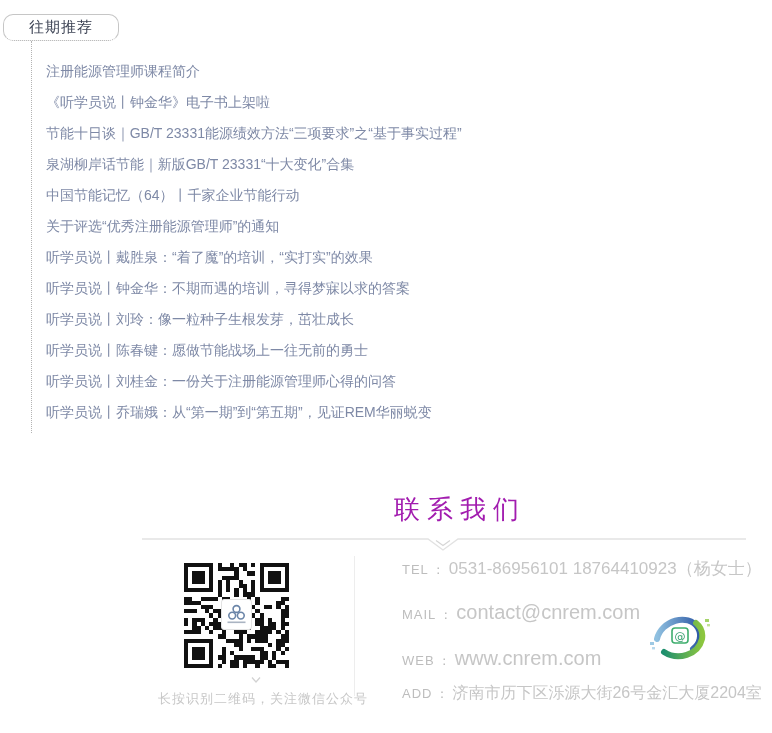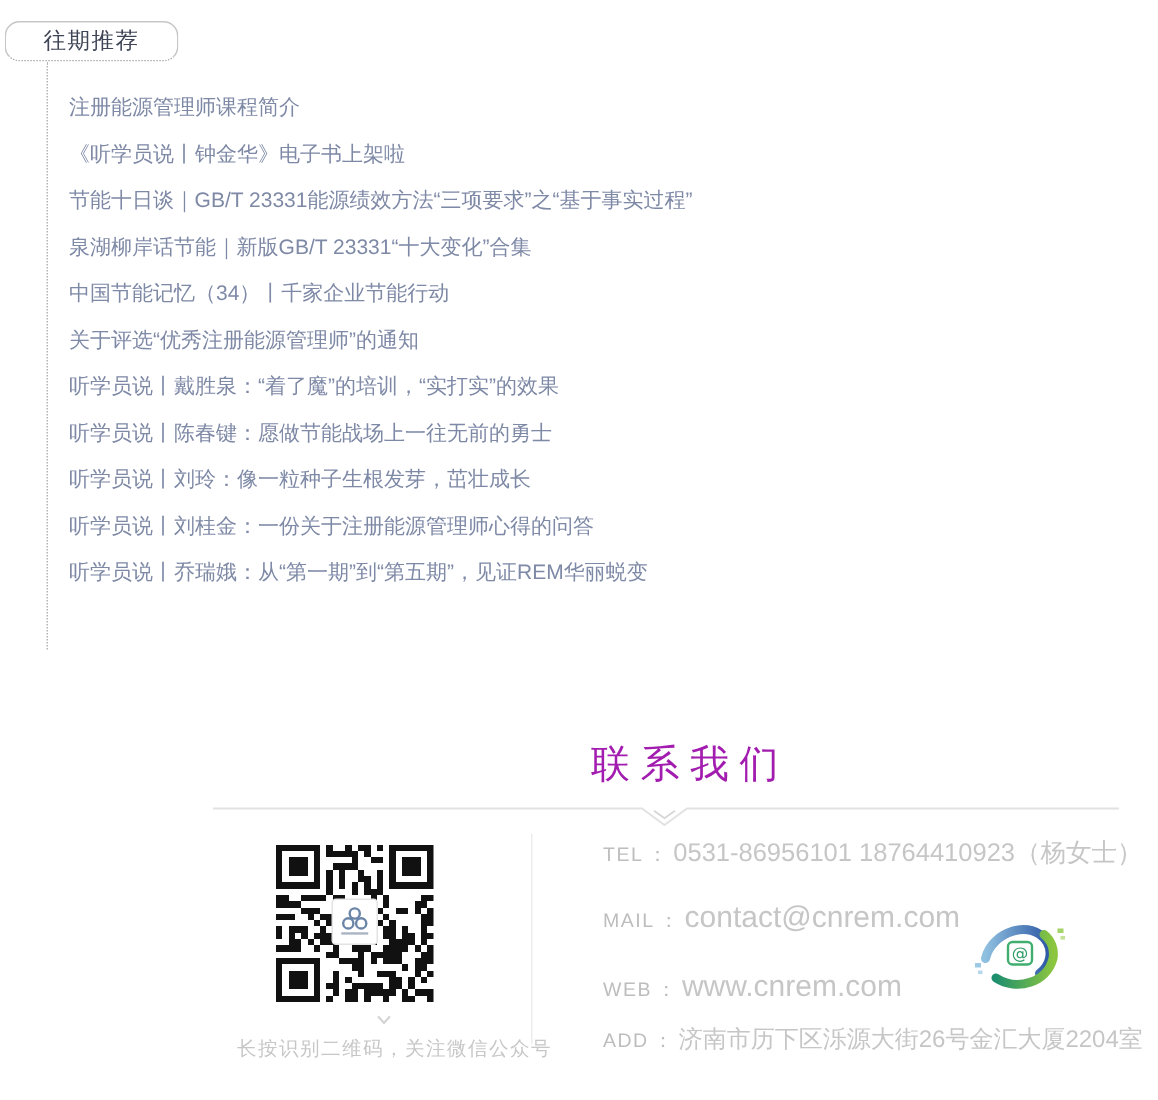--- a/index.html
+++ b/index.html
@@ -52,25 +52,26 @@
   <div class="tab">
     <span>往期推荐</span>
   </div>
   <div class="vline"></div>
 
   <ul class="articles">
       <li>注册能源管理师课程简介</li>
       <li>《听学员说丨钟金华》电子书上架啦</li>
       <li>节能十日谈｜GB/T 23331能源绩效方法“三项要求”之“基于事实过程”</li>
       <li>泉湖柳岸话节能｜新版GB/T 23331“十大变化”合集</li>
-      <li>中国节能记忆（34）丨千家企业节能行动</li>
+      <li>中国节能记忆（64）丨千家企业节能行动</li>
       <li>关于评选“优秀注册能源管理师”的通知</li>
       <li>听学员说丨戴胜泉：“着了魔”的培训，“实打实”的效果</li>
+      <li>听学员说丨钟金华：不期而遇的培训，寻得梦寐以求的答案</li>
+      <li>听学员说丨刘玲：像一粒种子生根发芽，茁壮成长</li>
       <li>听学员说丨陈春键：愿做节能战场上一往无前的勇士</li>
-      <li>听学员说丨刘玲：像一粒种子生根发芽，茁壮成长</li>
       <li>听学员说丨刘桂金：一份关于注册能源管理师心得的问答</li>
       <li>听学员说丨乔瑞娥：从“第一期”到“第五期”，见证REM华丽蜕变</li>
     </ul>
 
   <h2 class="contact-heading">联系我们</h2>
 
   <svg class="divider" width="606" height="16" viewBox="0 0 606 16">
     <polyline points="0,1 286,1 301,12 316,1 604,1" fill="none" stroke="#e2e2e2" stroke-width="1.4"></polyline>
     <polyline points="294,2.5 301,7.5 308,2.5" fill="none" stroke="#d6d6d6" stroke-width="1.2"></polyline>
   </svg>

